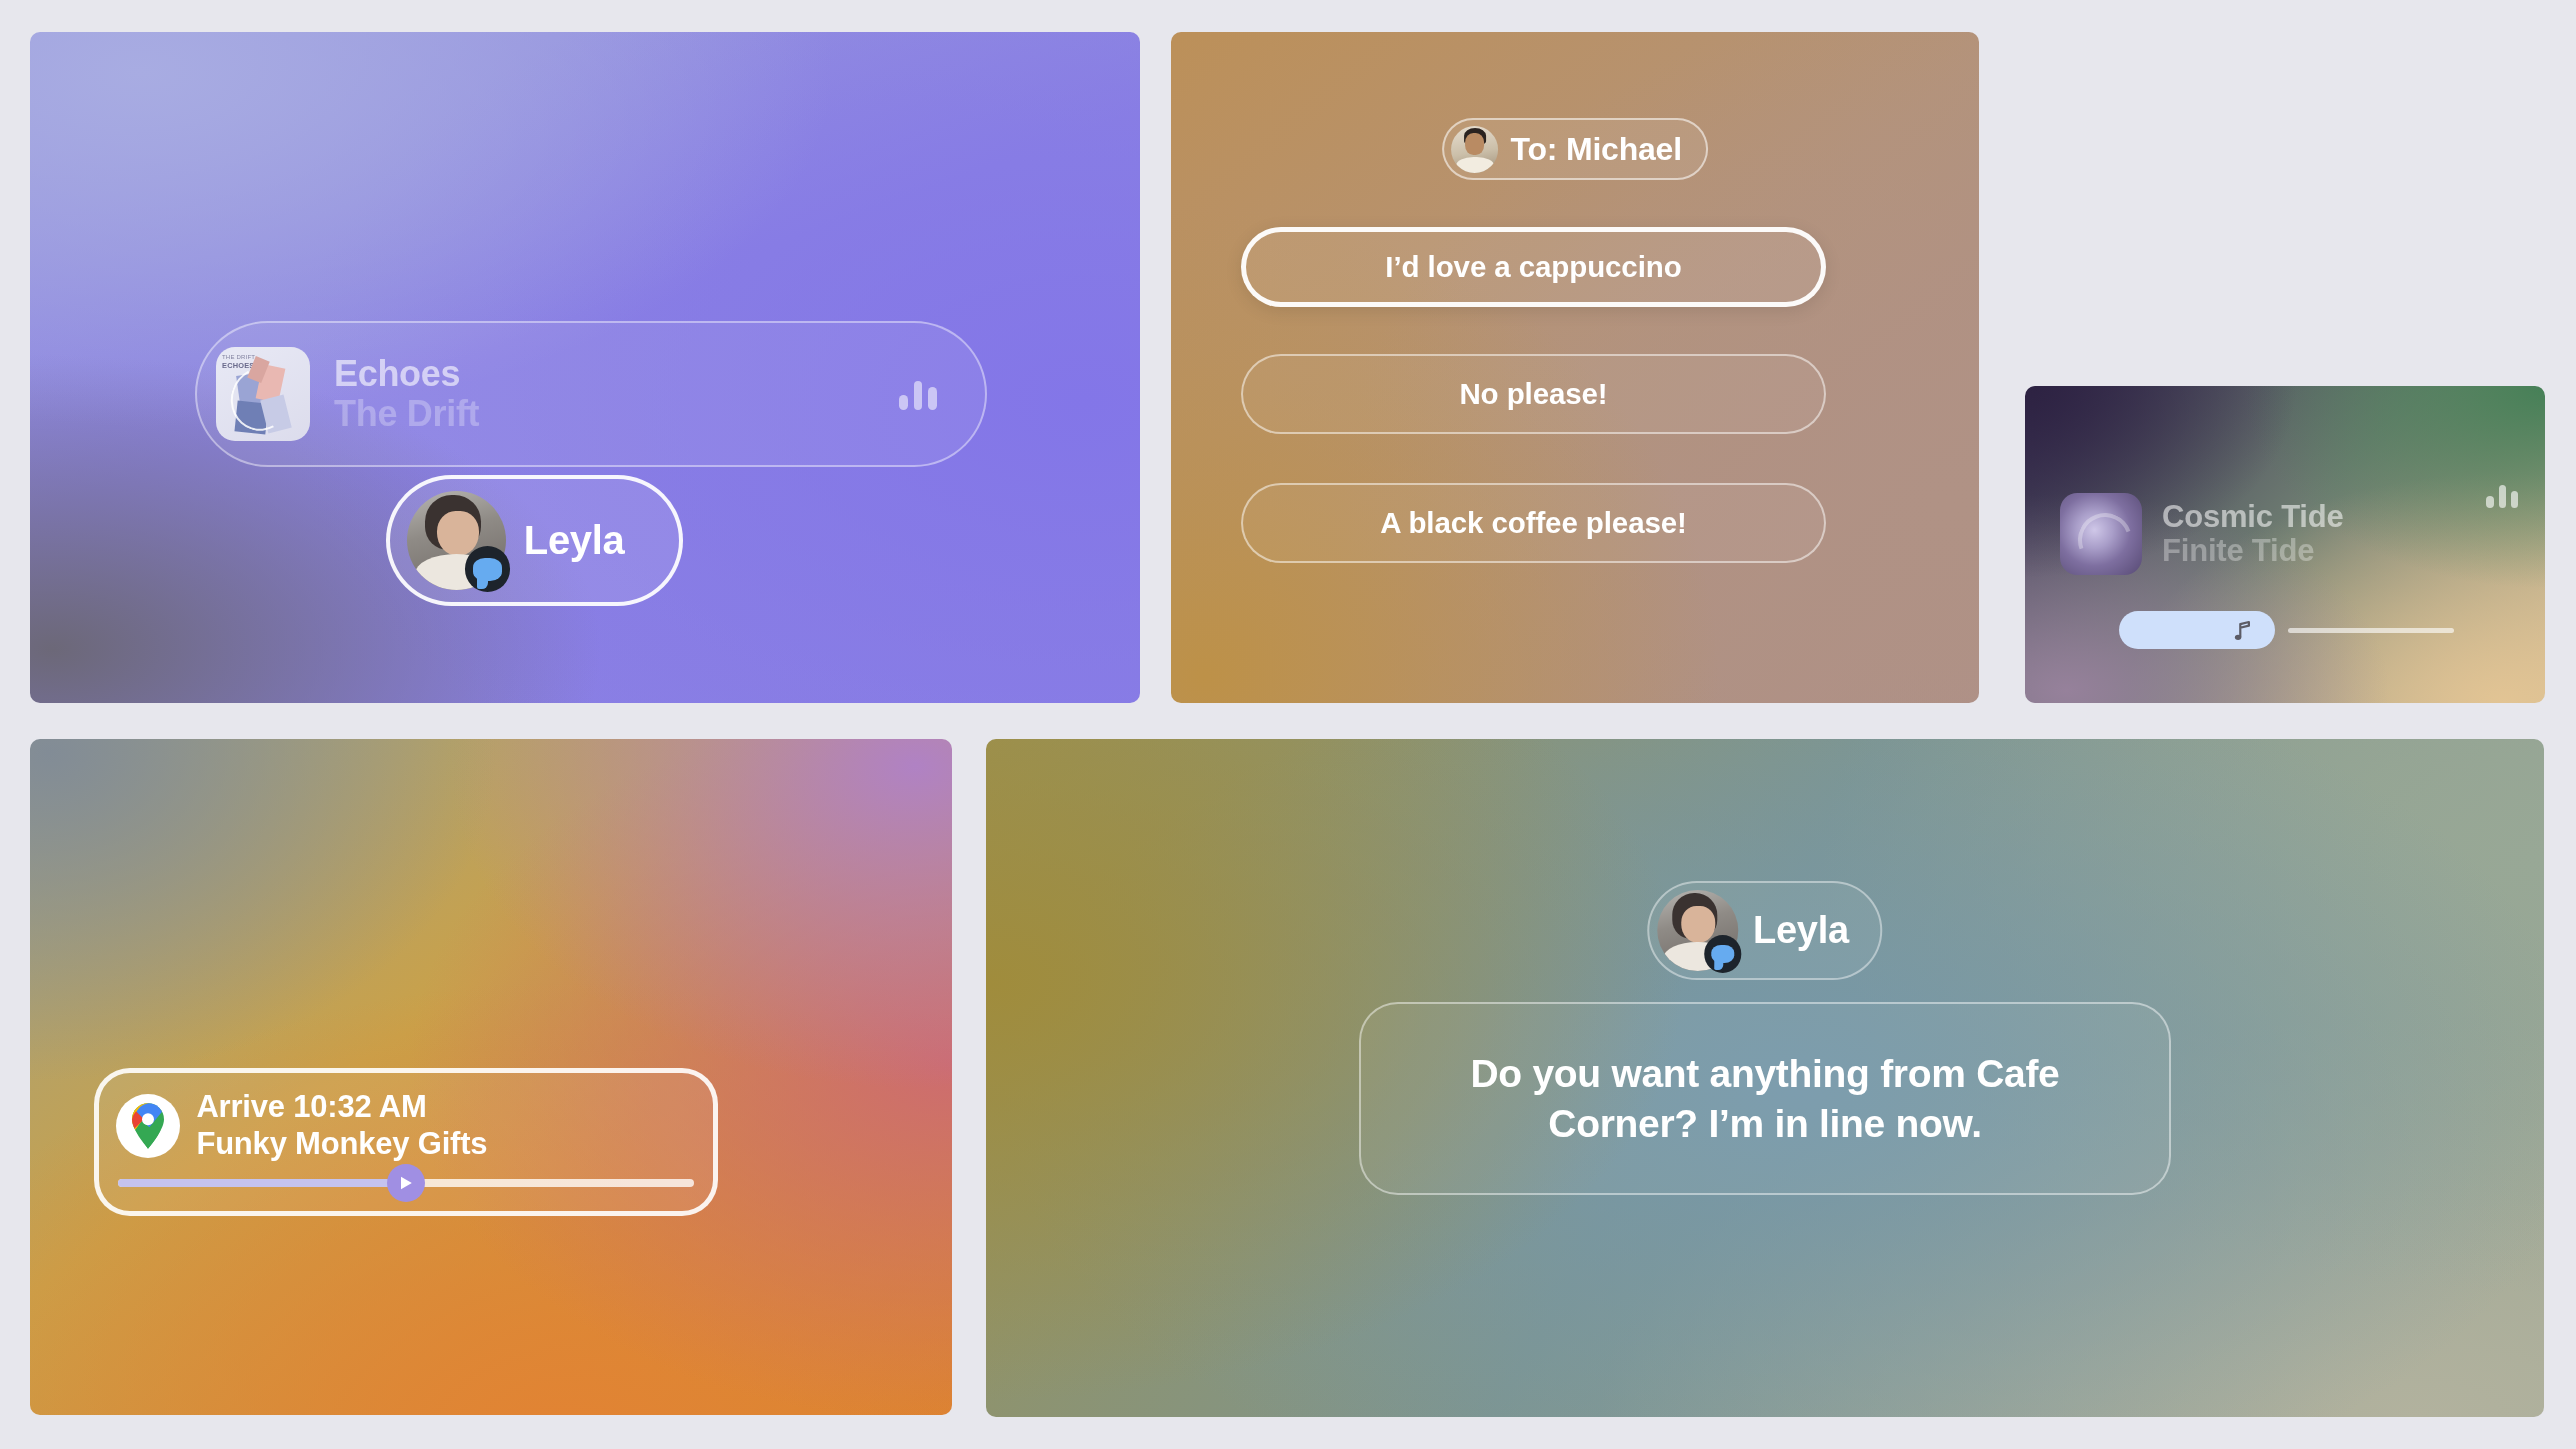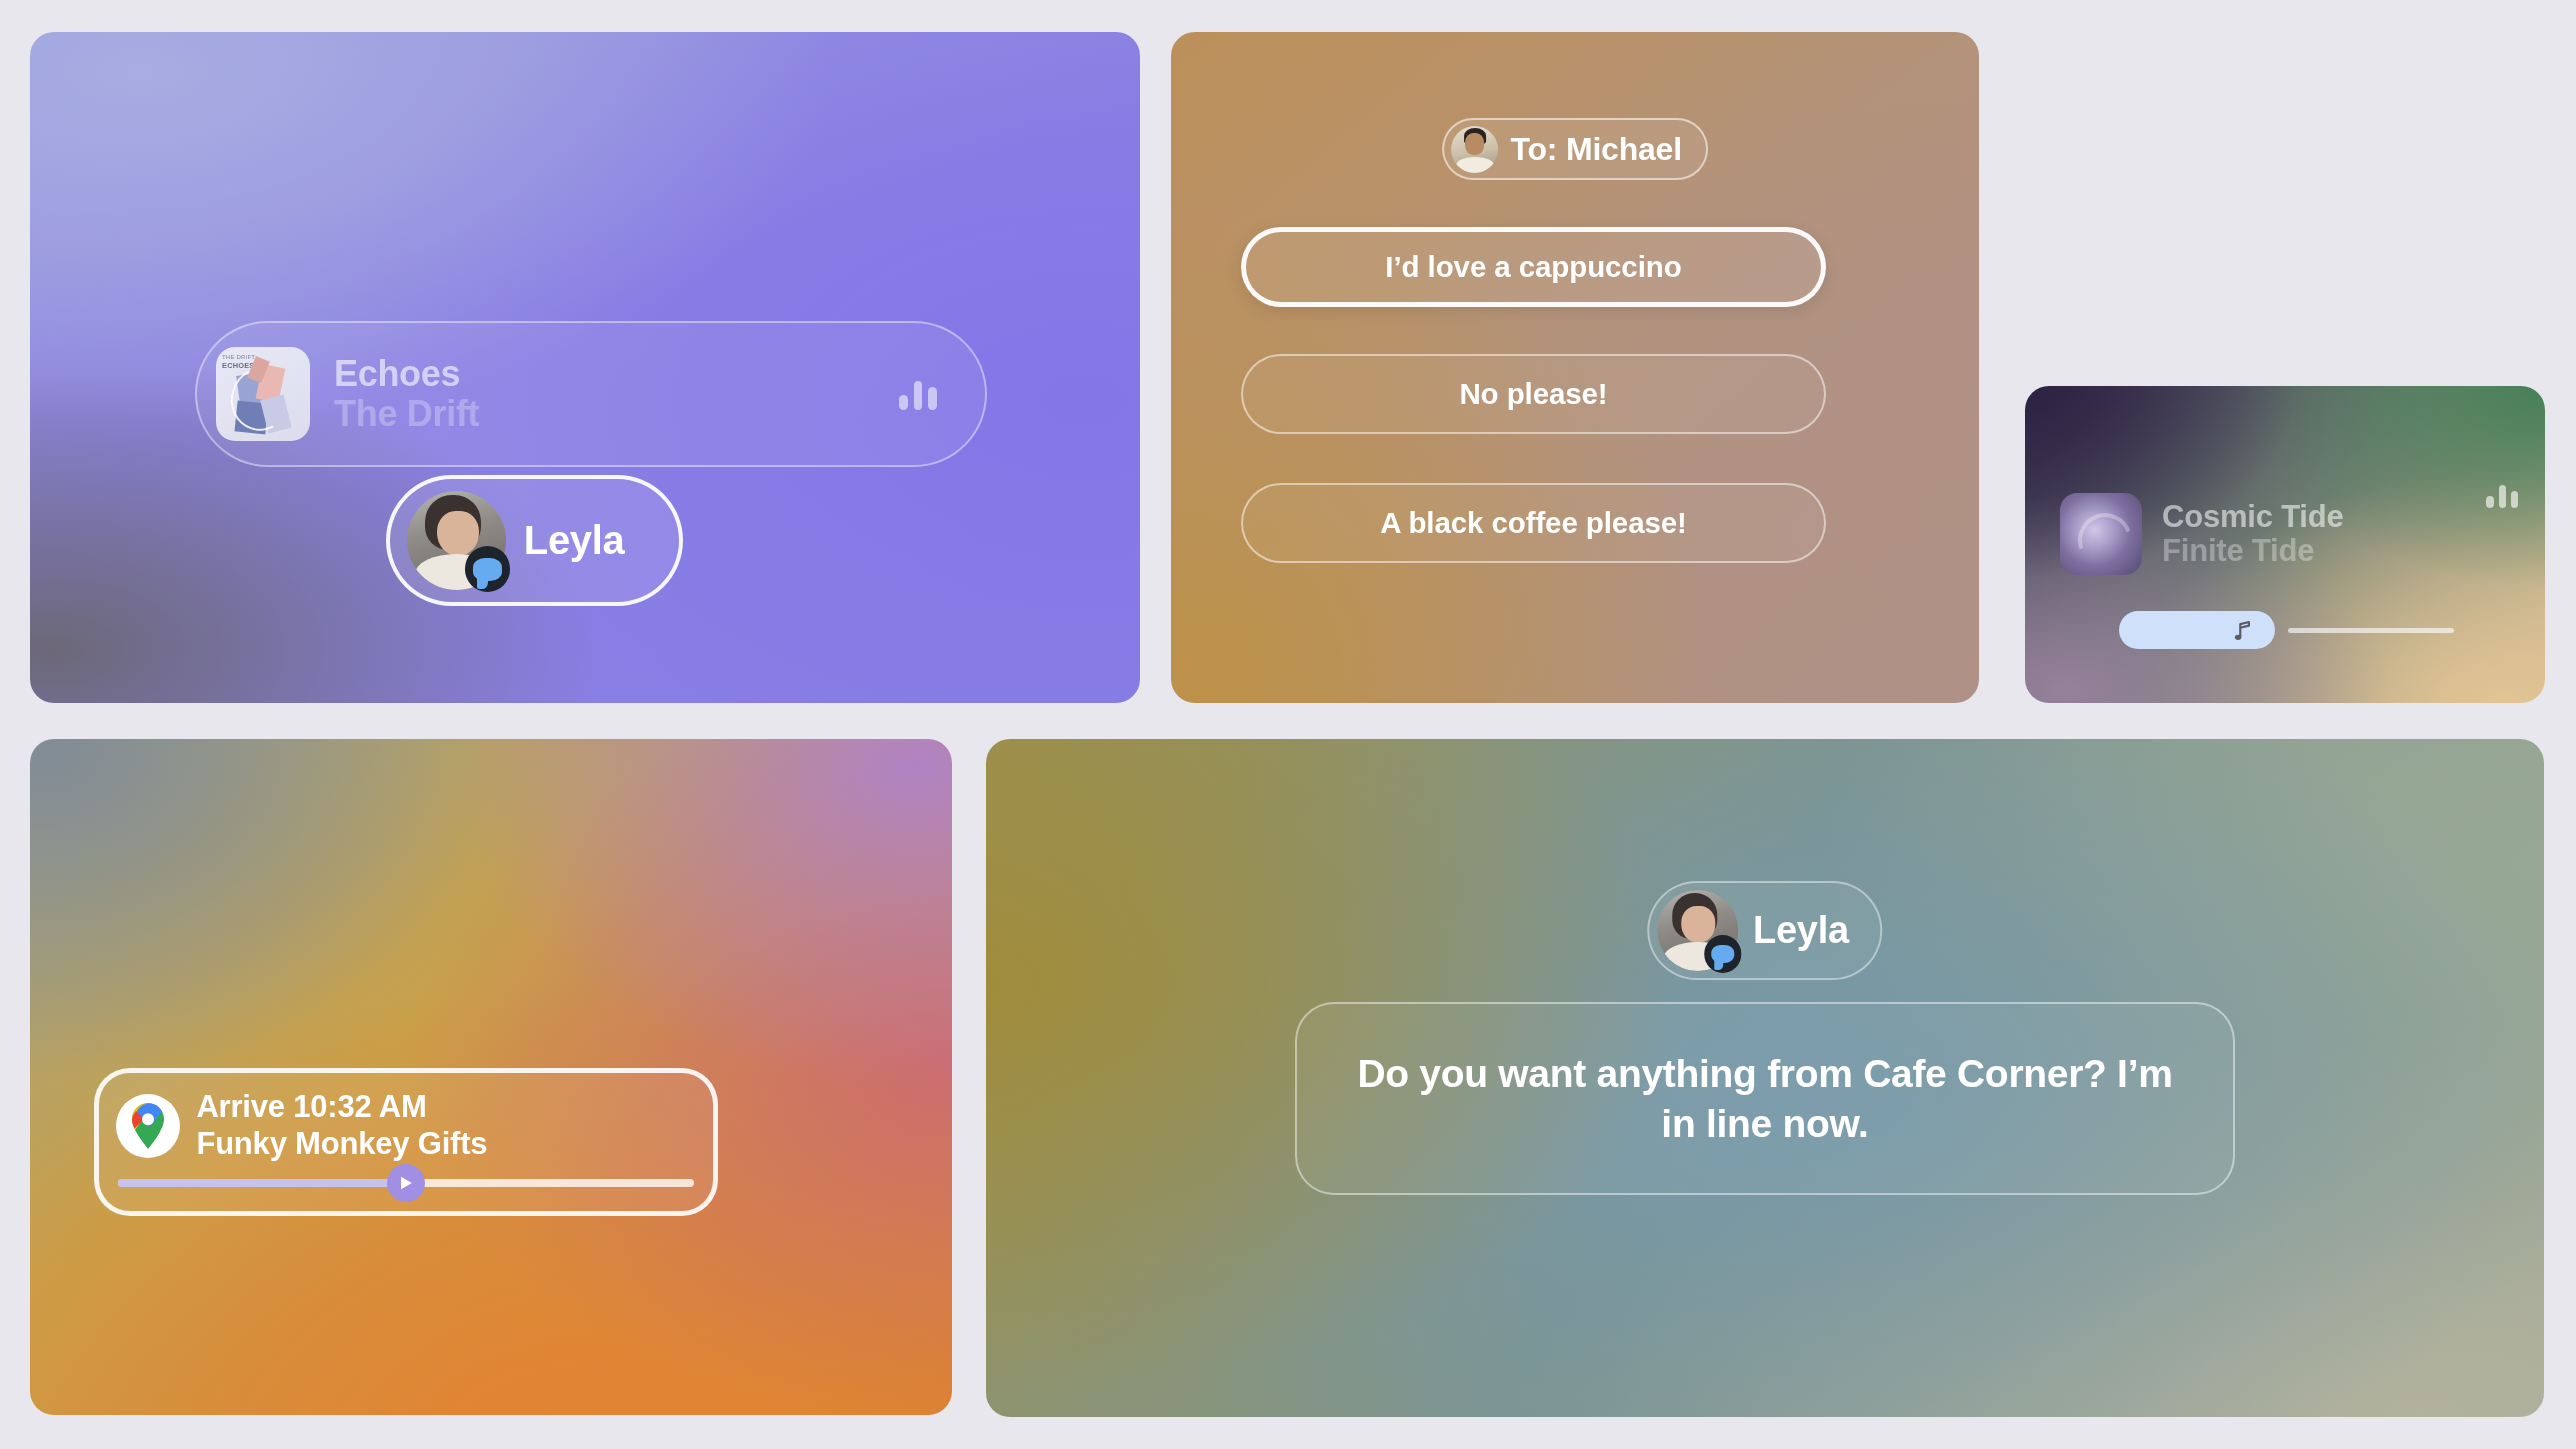--- a/index.html
+++ b/index.html
@@ -4,21 +4,21 @@
 <style>
   * { box-sizing: border-box; margin: 0; padding: 0; }
   html, body {
     width: 2576px; height: 1449px;
     background: #e7e7ed;
     font-family: "Liberation Sans", sans-serif;
     overflow: hidden;
   }
   #stage { position: relative; width: 2576px; height: 1449px; }
 
-  .card { position: absolute; border-radius: 24px; overflow: hidden; }
+  .card { position: absolute; border-radius: 10px; overflow: hidden; }
 
   
   #card-music-leyla {
     left: 30px; top: 32px; width: 1110px; height: 671px;
     background:
       radial-gradient(130% 110% at 10% 6%,  rgba(168,172,226,1) 0%, rgba(168,172,226,0) 48%),
       radial-gradient(90% 80% at 2% 92%,    rgba(108,104,120,1) 0%, rgba(108,104,120,0) 55%),
       radial-gradient(120% 120% at 95% 55%, rgba(131,118,232,1) 0%, rgba(131,118,232,0) 60%),
       linear-gradient(160deg, #9a9bdd 0%, #8b82e2 45%, #8a7fe4 100%);
   }
@@ -219,21 +219,21 @@
   .msg-chip {
     position:absolute; left: 50%; transform:translateX(-50%); top: 142px;
     height: 99px; border-radius: 50px; border: 2.7px solid rgba(255,255,255,0.42);
     background: rgba(255,255,255,0.06);
     display:flex; align-items:center; gap: 14.8px; padding: 0 32px 0 8px;
   }
   .msg-chip .avatar { width: 81px; height: 81px; }
   .msg-chip-name { font-size: 38px; font-weight: 700; color:#fff; letter-spacing:-0.3px; }
   .msg-bubble {
     position:absolute; left: 50%; transform:translateX(-50%); top: 263px;
-    width: 940px; height: 193px; border-radius: 39px;
+    width: 812px; height: 193px; border-radius: 39px;
     border: 2.7px solid rgba(255,255,255,0.45); background: rgba(255,255,255,0.05);
     display:flex; align-items:center; justify-content:center; padding: 17px 42px;
   }
   .msg-text { font-size: 39px; font-weight: 700; color:#fff; line-height: 1.28; text-align:center; letter-spacing:-0.3px; }
   .reply-btn {
     position:absolute; left: 50%; transform:translateX(-50%); top: 425px;
     height: 99px; border-radius: 50px; border: 5.4px solid rgba(255,255,255,0.92);
     background: rgba(255,255,255,0.06);
     display:flex; align-items:center; gap: 17.4px; padding: 0 35px;
   }

